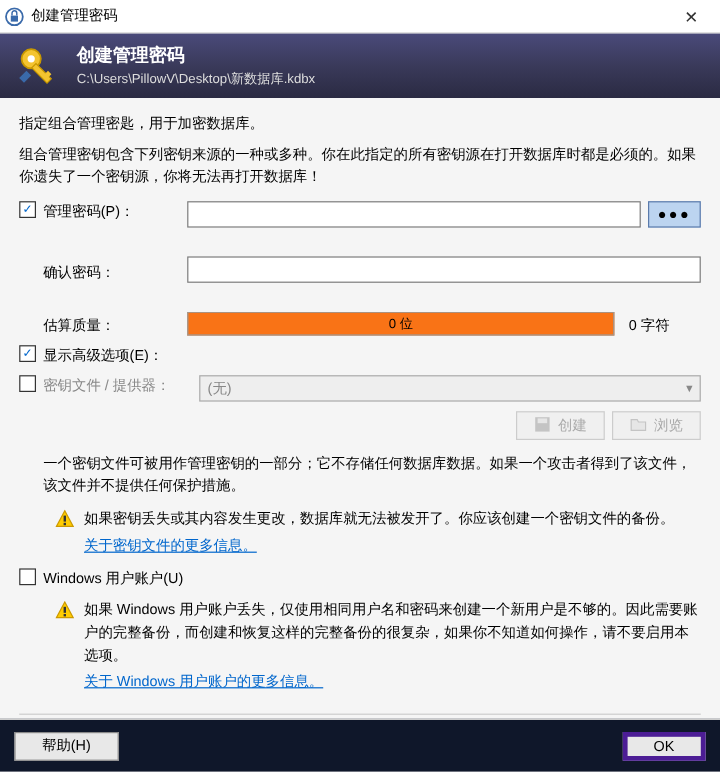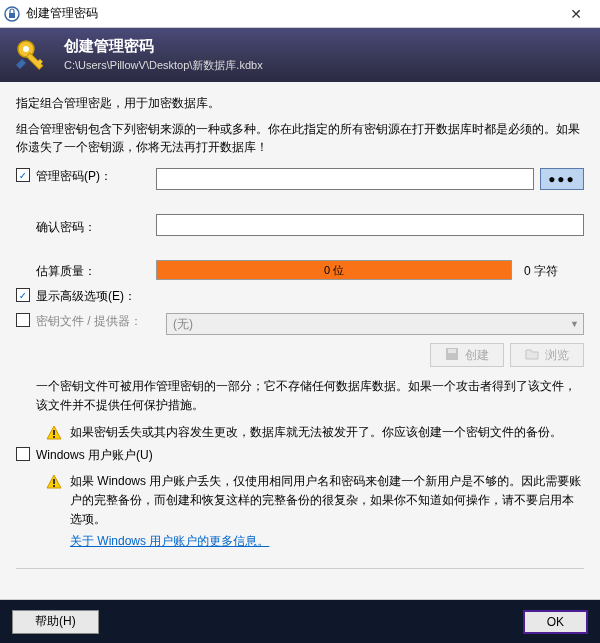--- a/index.html
+++ b/index.html
@@ -40,21 +40,21 @@
 
 .desc-block { margin: 4px 0 8px 20px; line-height: 1.6; }
 .warn-row { display: flex; align-items: flex-start; margin: 6px 0 4px 30px; line-height: 1.6; }
 .warn-icon { width: 16px; height: 16px; margin-right: 8px; flex-shrink: 0; margin-top: 2px; }
 .link { color: #0066cc; text-decoration: underline; cursor: pointer; display: inline-block; margin-left: 54px; margin-bottom: 10px; }
 
 .hr { border: none; border-top: 1px solid #ccc; margin: 8px 0; }
 
 .footer { height: 44px; border-top: 1px solid #ccc; display: flex; align-items: center; padding: 0 12px; background: #0f172a; }
 .footer .btn { height: 24px; padding: 0 22px; border: 1px solid #888; background: #e8e8e8; cursor: pointer; display: flex; align-items: center; }
-.footer .btn.ok { border: 2px solid #4c1d95; }
+.footer .btn.ok { border: 4px solid #4c1d95; }
 .footer-spacer { flex: 1; }
 .footer .btn + .btn { margin-left: 8px; }
 
 .icon-sm svg { width: 14px; height: 14px; }
 </style>
 </head>
 <body>
 
 <div class="titlebar">
   <span class="tb-icon">
@@ -140,20 +140,21 @@
 
   <p class="desc-block">一个密钥文件可被用作管理密钥的一部分；它不存储任何数据库数据。如果一个攻击者得到了该文件，该文件并不提供任何保护措施。</p>
   <div class="warn-row">
     <span class="warn-icon"><svg viewBox="0 0 16 16">
           <path d="M8 1 L15 14 H1 Z" fill="#ffcc00" stroke="#cc9900"></path>
           <rect x="7" y="5" width="2" height="5" fill="#333"></rect>
           <rect x="7" y="11" width="2" height="2" fill="#333"></rect>
         </svg></span>
     <span>如果密钥丢失或其内容发生更改，数据库就无法被发开了。你应该创建一个密钥文件的备份。</span>
   </div>
+  <a class="link">关于密钥文件的更多信息。</a>
 
   <div class="checkbox-row">
     <span class="cb"></span>
     <span>Windows 用户账户(U)</span>
   </div>
   <div class="warn-row">
     <span class="warn-icon"><svg viewBox="0 0 16 16">
           <path d="M8 1 L15 14 H1 Z" fill="#ffcc00" stroke="#cc9900"></path>
           <rect x="7" y="5" width="2" height="5" fill="#333"></rect>
           <rect x="7" y="11" width="2" height="2" fill="#333"></rect>

